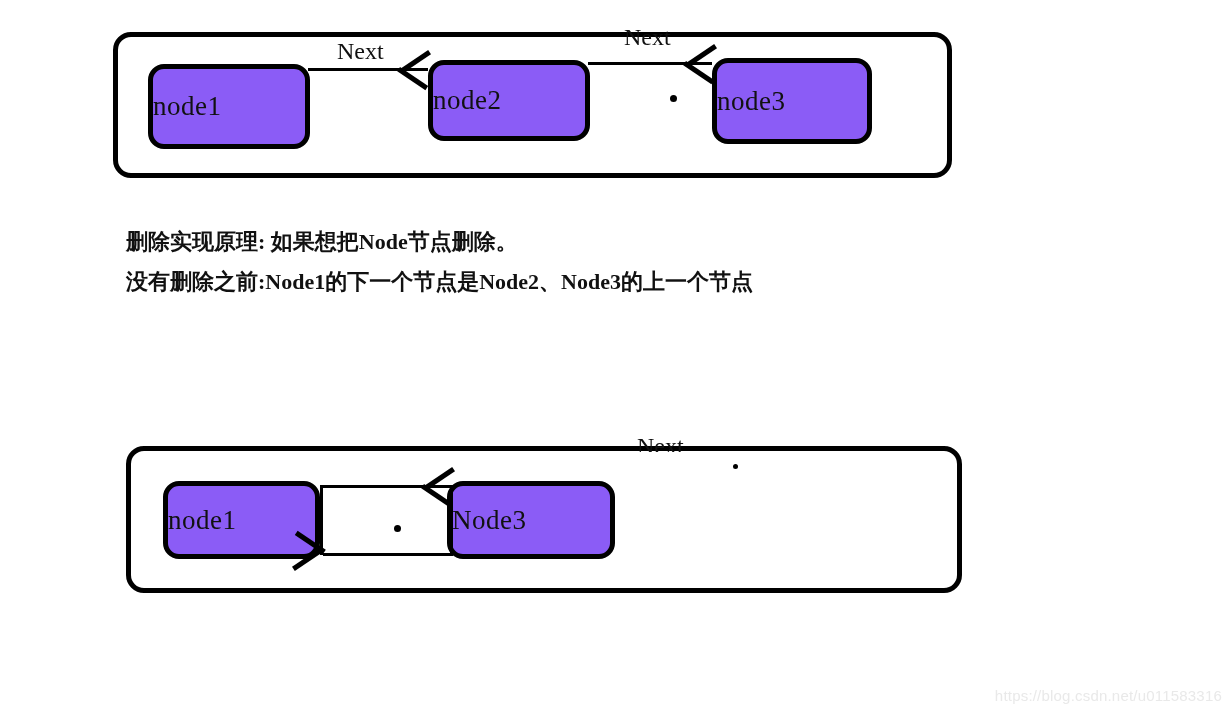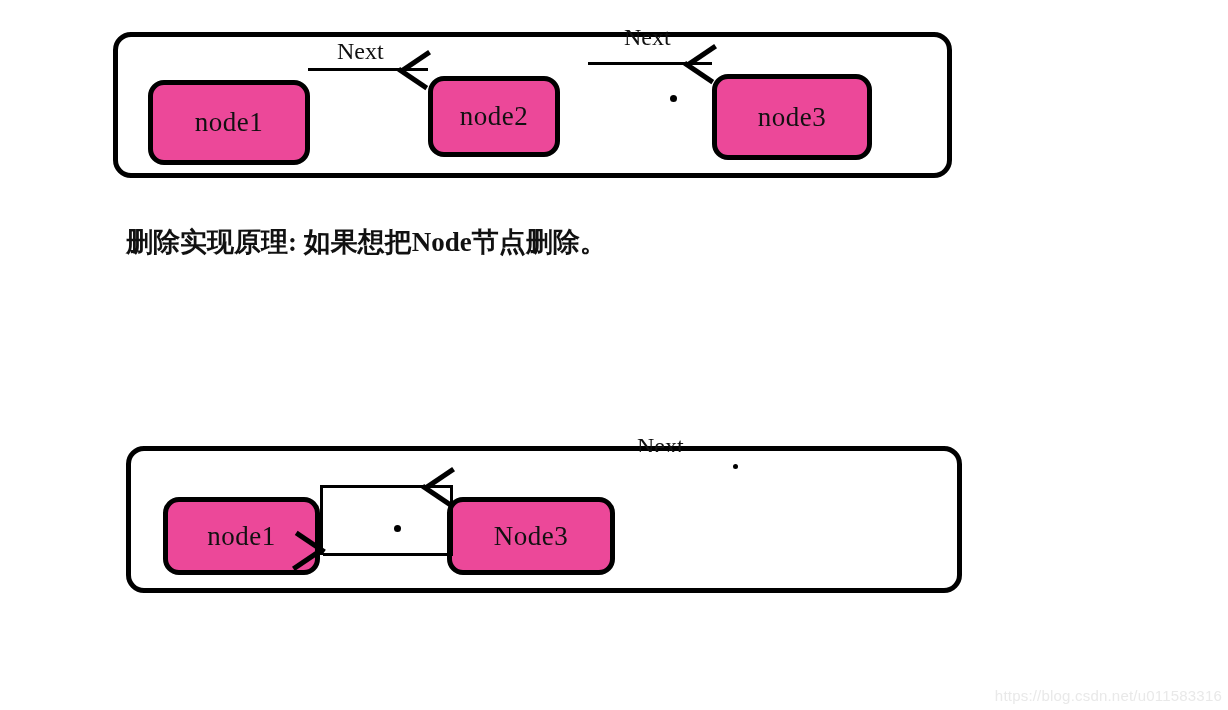--- a/index.html
+++ b/index.html
@@ -26,25 +26,24 @@
     border: 5px solid #000000;
     border-radius: 18px;
     box-sizing: border-box;
     background: transparent;
   }
   .node-box {
     position: absolute;
     border: 5px solid #000000;
     border-radius: 16px;
     box-sizing: border-box;
-    background: #ec4899;
+    background: #8b5cf6;
     display: flex;
     align-items: center;
-    justify-content: center;
-    margin-top: 16px;
+    justify-content: flex-start;
   }
   .node-label {
     font-family: "Liberation Serif", "DejaVu Serif", serif;
     font-size: 27px;
     color: #111111;
     letter-spacing: 0.5px;
     line-height: 1;
     white-space: nowrap;
   }
 
@@ -105,21 +104,21 @@
 
   
   .text-block {
     position: absolute;
     left: 126px;
     top: 222px;
     width: 880px;
   }
   .text-line {
     font-family: "Liberation Serif", "DejaVu Serif", serif;
-    font-size: 27px;
+    font-size: 22px;
     font-weight: 700;
     color: #111111;
     line-height: 40px;
     white-space: nowrap;
   }
 
   
   .watermark {
     position: absolute;
     right: 6px;
@@ -135,21 +134,21 @@
 <body>
 
 <div class="canvas">
 
   <div class="outer-box" style="left:113px; top:32px; width:839px; height:146px;"></div>
 
   <div class="node-box" style="left:148px; top:64px; width:162px; height:85px;">
     <span class="node-label">node1</span>
   </div>
 
-  <div class="node-box" style="left:428px; top:60px; width:132px; height:81px;">
+  <div class="node-box" style="left:428px; top:60px; width:162px; height:81px;">
     <span class="node-label">node2</span>
   </div>
 
   <div class="node-box" style="left:712px; top:58px; width:160px; height:86px;">
     <span class="node-label">node3</span>
   </div>
 
   <div class="hline" style="left:308px; top:68px; width:120px;"></div>
   <div class="arrow arrow-right" style="left:428px; top:68px;">
     <span class="a"></span>
@@ -161,20 +160,21 @@
   <div class="arrow arrow-right" style="left:714px; top:62px;">
     <span class="a"></span>
       <span class="b"></span>
   </div>
   <div class="edge-label clipped" style="left:624px; top:25px; width:72px; height:22px;">Next</div>
 
   <div class="dot" style="left:670px; top:95px;"></div>
 
   <div class="text-block">
     <div class="text-line">删除实现原理: 如果想把Node节点删除。</div>
+    <div class="text-line">没有删除之前:Node1的下一个节点是Node2、Node3的上一个节点</div>
   </div>
 
   <div class="outer-box" style="left:126px; top:446px; width:836px; height:147px;"></div>
 
   <div class="node-box" style="left:163px; top:481px; width:157px; height:78px;">
     <span class="node-label">node1</span>
   </div>
 
   <div class="node-box" style="left:447px; top:481px; width:168px; height:78px;">
     <span class="node-label">Node3</span>

